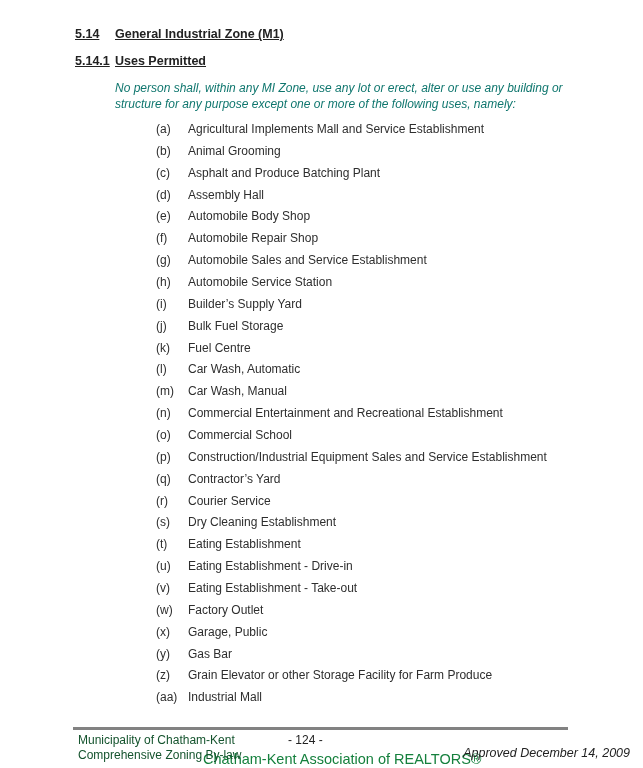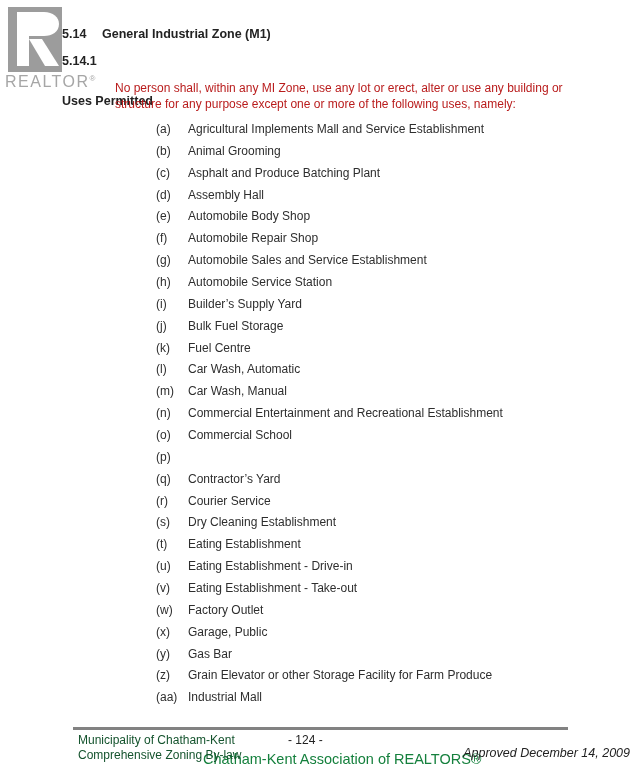--- a/index.html
+++ b/index.html
@@ -38,39 +38,41 @@
     white-space: nowrap;
   }
   .logo-word sup {
     font-size: 8px;
     letter-spacing: 0;
   }
 
   
   .heading-row {
     position: absolute;
-    left: 62px;
+    left: 75px;
     display: flex;
     font-weight: bold;
     font-size: 12.5px;
     color: #222222;
+    text-decoration: underline;
   }
   .heading-row .num { width: 40px; flex: 0 0 40px; }
   #h1 { top: 27px; }
-  #h2 { top: 54px; flex-direction: column; }
+  #h2 { top: 54px; }
 
   
   .intro {
     position: absolute;
     top: 81px;
     left: 115px;
     width: 458px;
     font-size: 12px;
     line-height: 15.5px;
-    color: #b91c1c;
+    color: #0f766e;
+    font-style: italic;
   }
 
   
   .uses {
     position: absolute;
     top: 122px;
     left: 156px;
     width: 440px;
   }
   .use-item {
@@ -127,29 +129,20 @@
     color: #15803d;
     white-space: nowrap;
     z-index: 1;
   }
 </style>
 </head>
 <body>
 
 <div class="page">
 
-  <div class="logo">
-    <svg class="logo-box" viewBox="0 0 54 65" aria-hidden="true">
-      <rect x="0" y="0" width="54" height="65" fill="#9c9c9c"></rect>
-      <path d="M9 5 h12 v54 h-12 z" fill="#ffffff"></path>
-      <path d="M21 5 h15 c9 0 15 5 15 12 c0 8 -7 12 -15 12 h-15 z" fill="#ffffff"></path>
-      <path d="M21 32 h13 l17 27 h-14 z" fill="#ffffff"></path>
-    </svg>
-    <div class="logo-word"><span>REALTOR</span><sup>®</sup></div>
-  </div>
 
   <div class="heading-row" id="h1">
     <span class="num">5.14</span>
     <span class="ttl">General Industrial Zone (M1)</span>
   </div>
   <div class="heading-row" id="h2">
     <span class="num">5.14.1</span>
     <span class="ttl">Uses Permitted</span>
   </div>
 
@@ -212,20 +205,21 @@
       <div class="use-item">
       <span class="letter">(n)</span>
       <span class="label">Commercial Entertainment and Recreational Establishment</span>
     </div>
       <div class="use-item">
       <span class="letter">(o)</span>
       <span class="label">Commercial School</span>
     </div>
       <div class="use-item">
       <span class="letter">(p)</span>
+      <span class="label">Construction/Industrial Equipment Sales and Service Establishment</span>
     </div>
       <div class="use-item">
       <span class="letter">(q)</span>
       <span class="label">Contractor’s Yard</span>
     </div>
       <div class="use-item">
       <span class="letter">(r)</span>
       <span class="label">Courier Service</span>
     </div>
       <div class="use-item">

